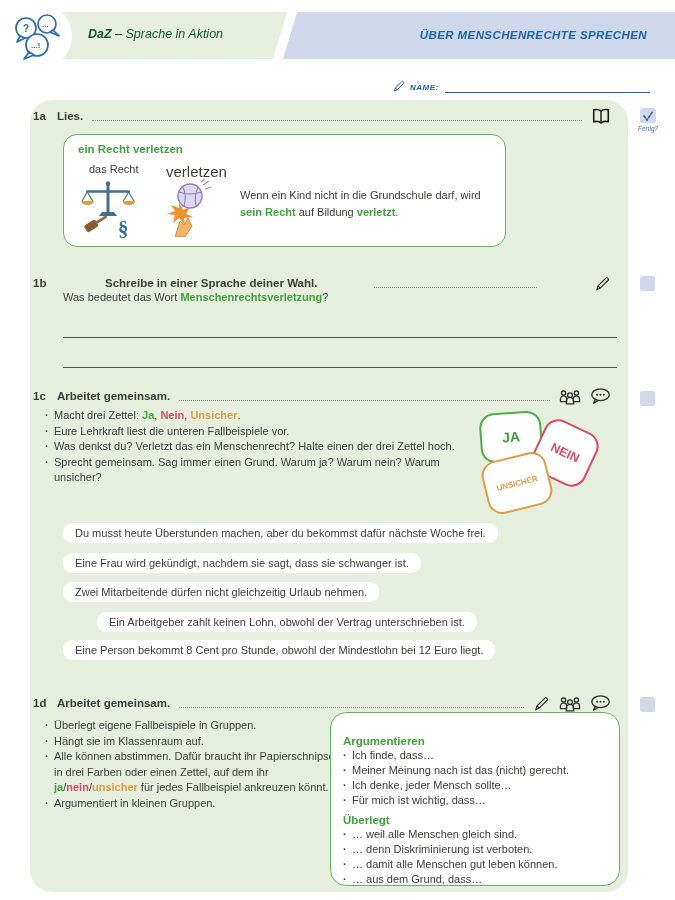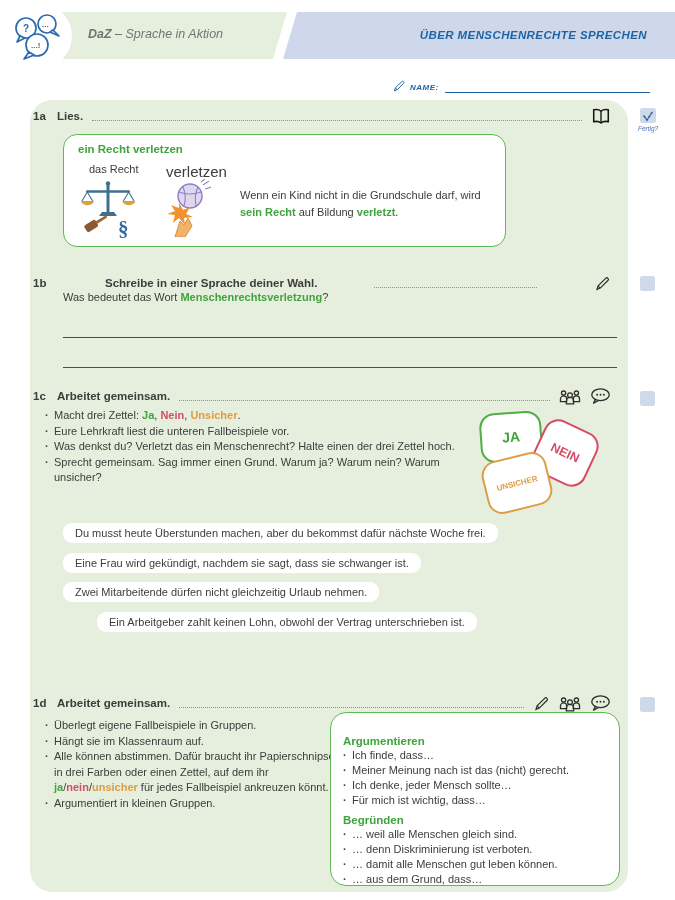--- a/index.html
+++ b/index.html
@@ -9,21 +9,21 @@
 
   
   .band-green { position:absolute; left:30px; top:12px; width:257px; height:47px;
     background:#e6efdd; clip-path:polygon(0 0,100% 0,calc(100% - 14px) 100%,0 100%); }
   .band-blue { position:absolute; left:283px; top:12px; width:392px; height:47px;
     background:#ced8ea; clip-path:polygon(14px 0,100% 0,100% 100%,0 100%); }
   .logo-plate { position:absolute; left:6px; top:3px; width:66px; height:66px;
     border-radius:50%; background:#fff; }
   .logo { position:absolute; left:12px; top:11px; }
   .brand { position:absolute; left:88px; top:27px; font-size:12.5px; font-style:italic;
-    color:#737373; }
+    color:#14532d; }
   .brand b { font-weight:700; }
   .sheet-title { position:absolute; right:28px; top:29px; font-size:11.5px; font-weight:700;
     font-style:italic; color:#1d64a5; letter-spacing:.4px; }
 
   
   .name-row { position:absolute; left:392px; top:79px; display:flex; align-items:flex-end; }
   .name-label { font-size:8px; font-weight:700; font-style:italic; color:#1d64a5;
     letter-spacing:.5px; margin:0 6px 1px 4px; }
   .name-line { width:205px; border-bottom:1.5px solid #1d64a5; height:14px; }
 
@@ -246,20 +246,21 @@
     <div class="cards">
       <div class="card card-ja">JA</div>
       <div class="card card-nein">NEIN</div>
       <div class="card card-unsicher">UNSICHER</div>
     </div>
 
     <div class="pill" style="top:423px;">Du musst heute Überstunden machen, aber du bekommst dafür nächste Woche frei.</div>
     <div class="pill" style="top:453px;">Eine Frau wird gekündigt, nachdem sie sagt, dass sie schwanger ist.</div>
     <div class="pill" style="top:482px;">Zwei Mitarbeitende dürfen nicht gleichzeitig Urlaub nehmen.</div>
     <div class="pill" style="top:512px;margin-left:34px;">Ein Arbeitgeber zahlt keinen Lohn, obwohl der Vertrag unterschrieben ist.</div>
+    <div class="pill" style="top:540px;">Eine Person bekommt 8 Cent pro Stunde, obwohl der Mindestlohn bei 12 Euro liegt.</div>
 
     <div class="sec-row" style="top:594px;">
       <span class="sec-num">1d</span>
       <span class="sec-title">Arbeitet gemeinsam.</span>
       <span class="leader"></span>
       <span class="sec-icons">
         <span>
           <svg width="17" height="17" viewBox="0 0 20 20">
               <path d="M3.5 17 L4.8 12.8 L14 3.6 Q15 2.6 16.3 3.9 Q17.6 5.2 16.6 6.2 L7.4 15.4 L3.5 17 Z M4.8 12.8 L7.4 15.4" fill="none" stroke="#2c2c2b" stroke-width="1.4"></path>
             </svg>
@@ -319,21 +320,21 @@
         </div>
       <div class="brow">
           <span class="bmark">·</span>
           <span>Ich denke, jeder Mensch sollte…</span>
         </div>
       <div class="brow">
           <span class="bmark">·</span>
           <span>Für mich ist wichtig, dass…</span>
         </div>
       <div class="phrase-gap"></div>
-      <div class="phrase-head">Begründen</div>
+      <div class="phrase-head">Überlegt</div>
       <div class="brow">
           <span class="bmark">·</span>
           <span>… weil alle Menschen gleich sind.</span>
         </div>
       <div class="brow">
           <span class="bmark">·</span>
           <span>… denn Diskriminierung ist verboten.</span>
         </div>
       <div class="brow">
           <span class="bmark">·</span>

